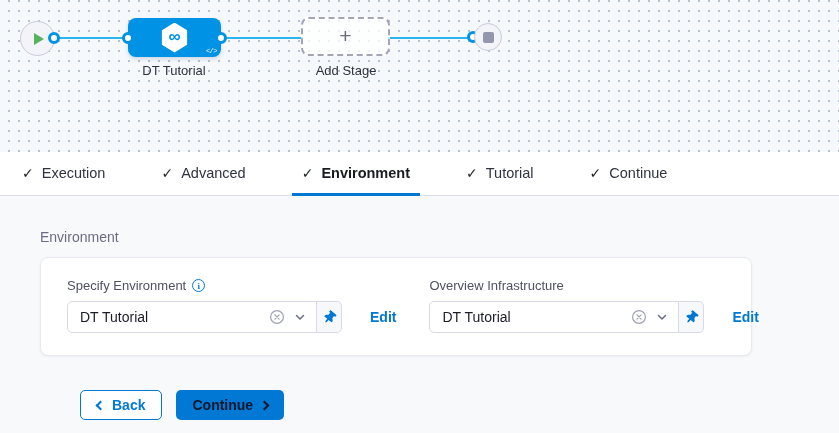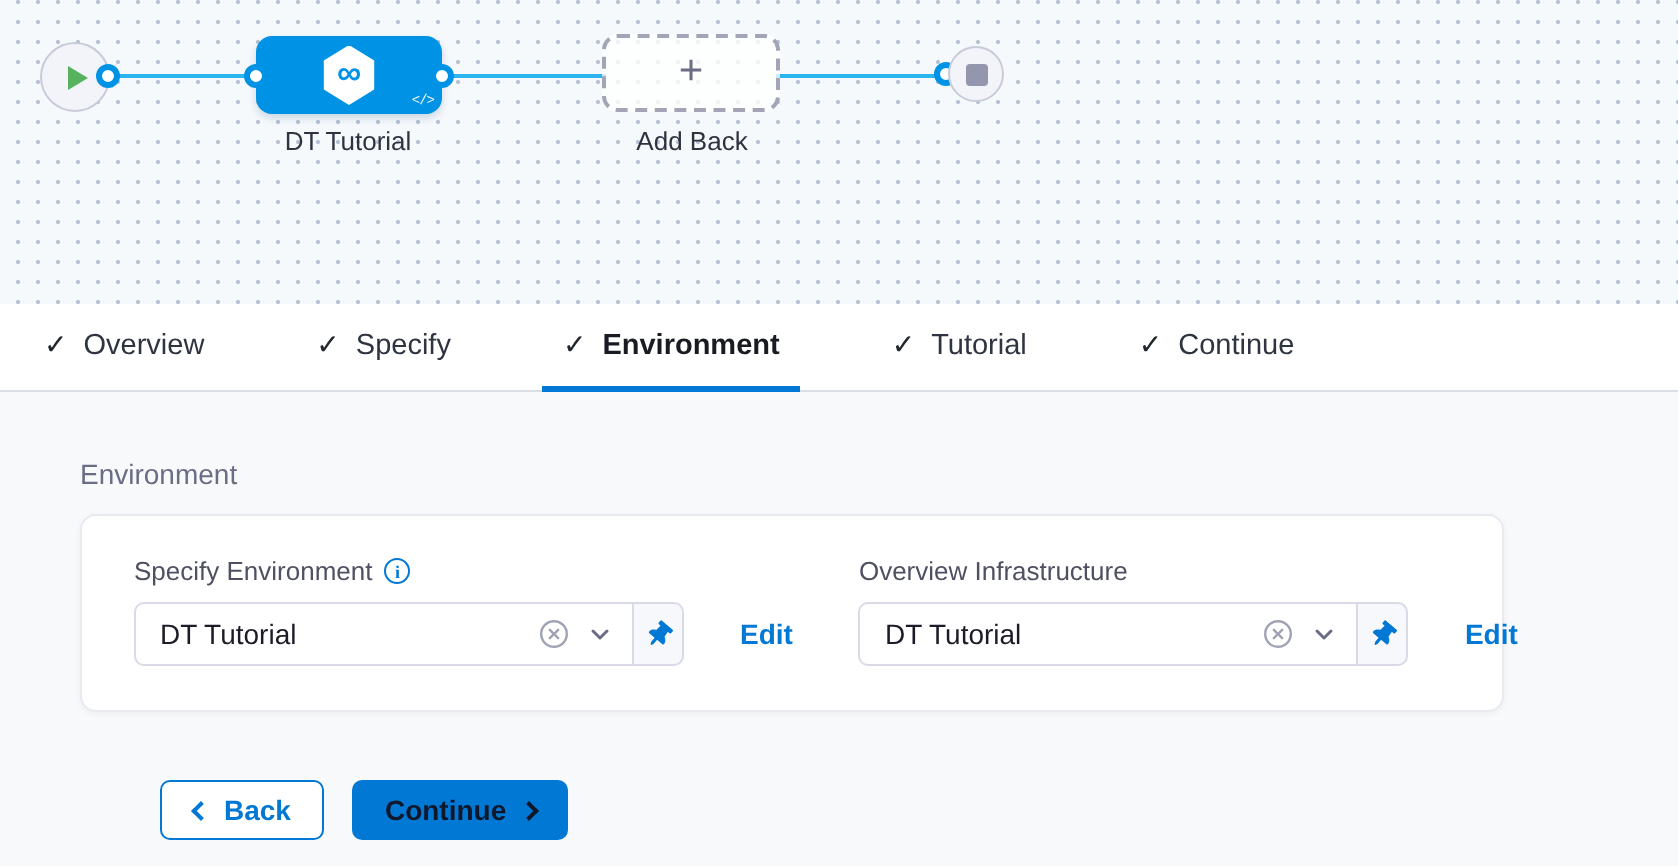--- a/index.html
+++ b/index.html
@@ -180,36 +180,36 @@
     </div>
     <span class="code-badge">&lt;/&gt;</span>
   </div>
   <div class="port" style="left:122px; top:32px;"></div>
   <div class="port" style="left:215px; top:32px;"></div>
   <div class="node-label stage-node-label">DT Tutorial</div>
 
   <div class="add-stage-node">
     <span class="plus-glyph">+</span>
   </div>
-  <div class="node-label add-stage-label">Add Back</div>
+  <div class="node-label add-stage-label">Add Stage</div>
 
   <div class="port" style="left:467px; top:31px;"></div>
   <div class="node-circle end-node">
     <div class="stop-square"></div>
   </div>
 </div>
 
 <div class="tabbar">
   <div class="tab">
     <span class="check">✓</span>
-    <span class="tab-label">Overview</span>
+    <span class="tab-label">Execution</span>
   </div>
   <div class="tab">
     <span class="check">✓</span>
-    <span class="tab-label">Specify</span>
+    <span class="tab-label">Advanced</span>
   </div>
   <div class="tab active">
     <span class="check">✓</span>
     <span class="tab-label">Environment</span>
   </div>
   <div class="tab">
     <span class="check">✓</span>
     <span class="tab-label">Tutorial</span>
   </div>
   <div class="tab">

